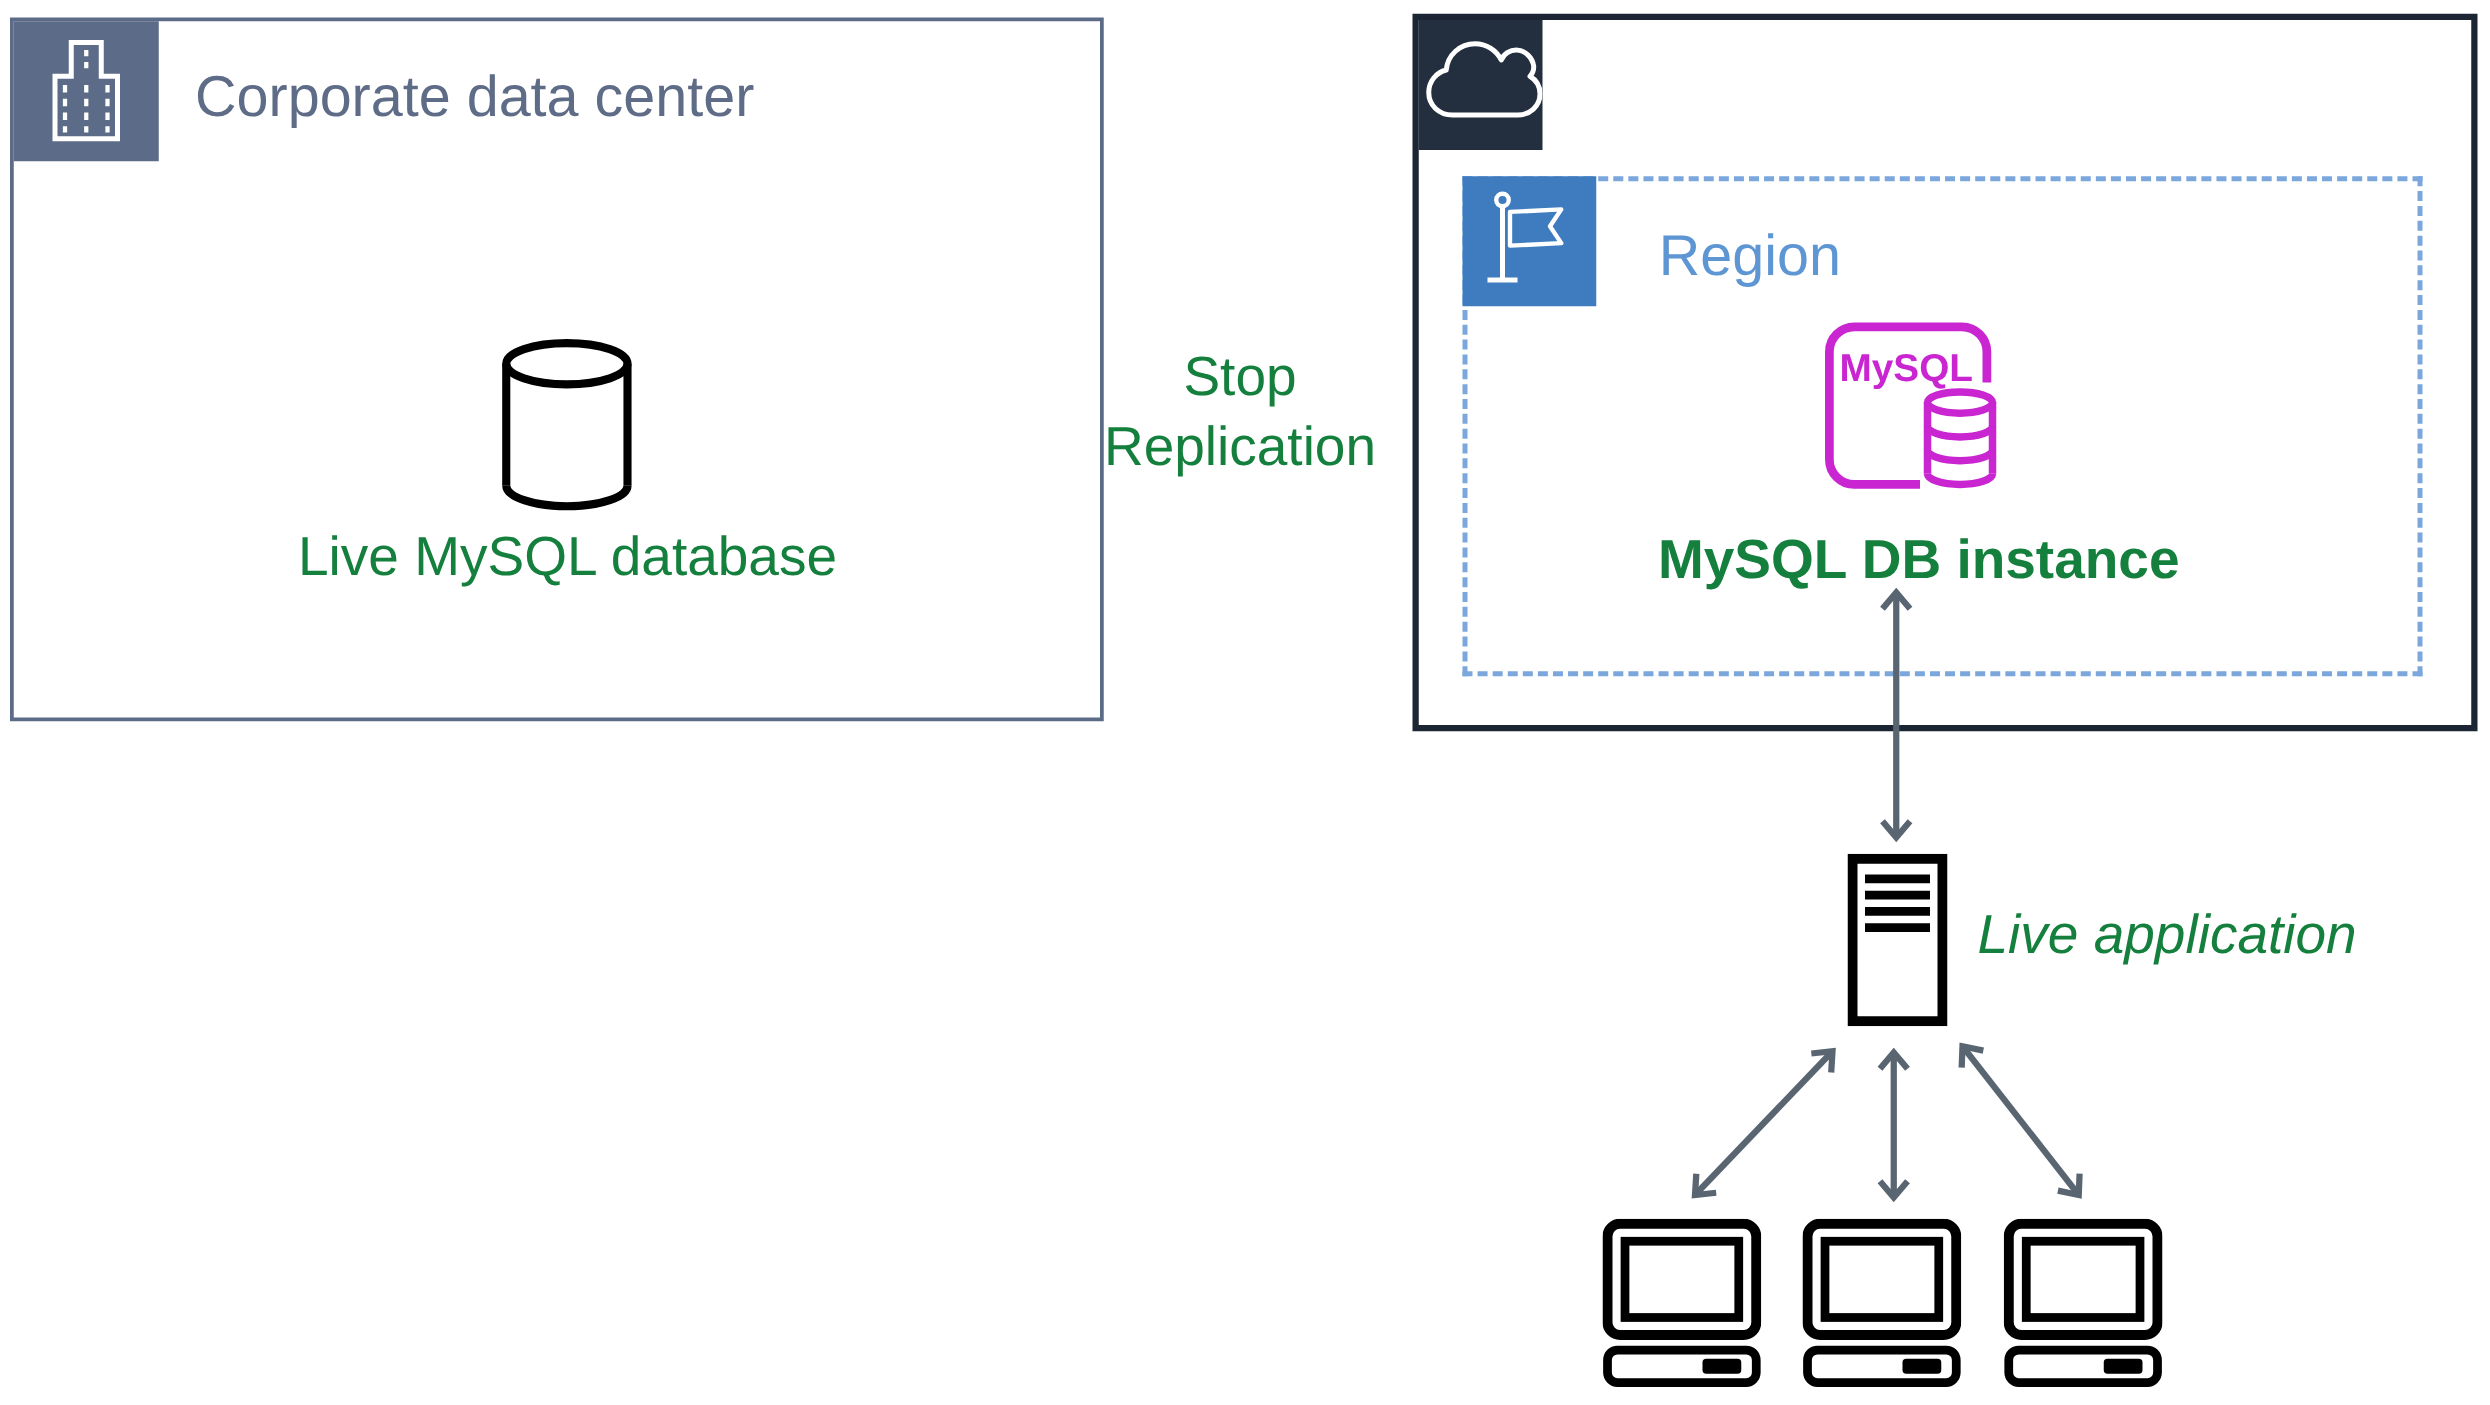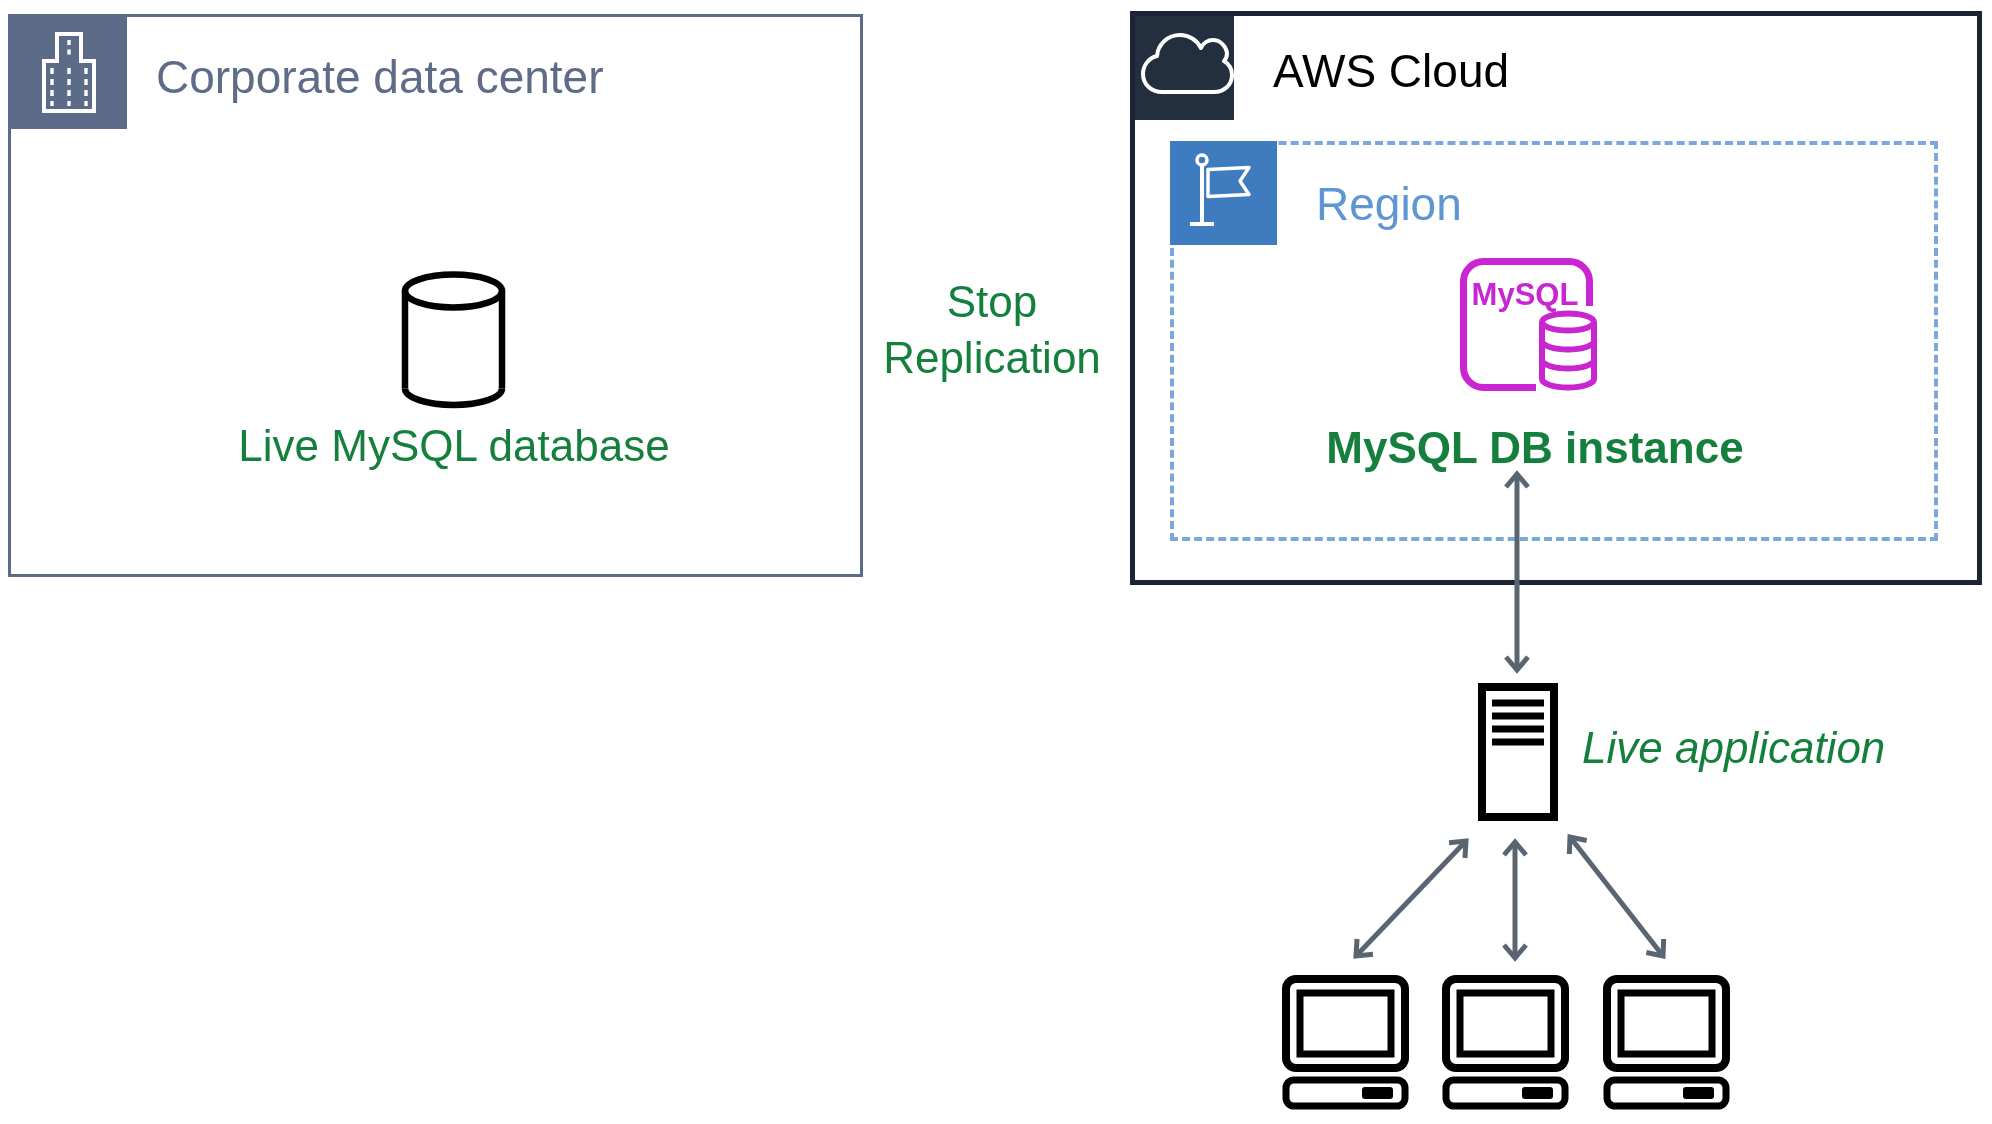--- a/index.html
+++ b/index.html
@@ -2,29 +2,29 @@
 <html><head>
 <meta charset="utf-8">
 <style>
   html,body{margin:0;padding:0;background:#fff;}
   #canvas{
     position:relative;width:1992px;height:1124px;background:#ffffff;overflow:hidden;
     font-family:"Liberation Sans","DejaVu Sans",sans-serif;
   }
   .abs{position:absolute;}
   
-  .corp-box{left:8px;top:14px;width:849px;height:557px;border:3px solid #5C6B87;background:#fff;}
+  .corp-box{left:8px;top:14px;width:849px;height:557px;border:3px solid #5C6B87;background:#fff;padding-left:20px;}
   .corp-header{left:0;top:0;width:116px;height:112px;background:#5C6B87;display:flex;align-items:center;justify-content:center;}
   .corp-title{left:145px;top:33px;font-size:46px;color:#5F6C87;white-space:nowrap;}
   .aws-box{left:1130px;top:11px;width:842px;height:564px;border:5px solid #1B2533;background:#fff;}
   .aws-header{left:0;top:0;width:99px;height:104px;background:#232F3E;display:flex;align-items:center;justify-content:center;}
   .aws-title{left:138px;top:28px;font-size:46px;color:#000;white-space:nowrap;}
   .region-box{left:35px;top:125px;width:760px;height:392px;border:4px solid #7BA7DC;border-style:dashed;background:transparent;}
   .region-header{left:-4px;top:-4px;width:107px;height:104px;background:#3E7CBF;display:flex;align-items:center;justify-content:center;}
-  .region-title{left:142px;top:32px;font-size:46px;color:#5E96D4;white-space:nowrap;}
+  .region-title{left:153px;top:32px;font-size:46px;color:#5E96D4;white-space:nowrap;}
   
   .lbl{color:#15803d;font-size:44px;line-height:1.27;}
   .center{text-align:center;}
   .db-label{left:143px;top:401px;width:600px;text-align:center;}
   .stop-label{left:832px;top:274px;width:320px;}
   .mysql-label{left:1235px;top:420px;width:600px;font-weight:bold;}
   .app-label{left:1582px;top:720px;white-space:nowrap;font-style:italic;}
   
   .cyl-icon{left:390px;top:253px;}
   .mysql-icon{left:1458px;top:256px;}
@@ -68,21 +68,20 @@
   <div class="abs aws-box">
     <div class="abs aws-header">
       <span>
         <svg width="99" height="104" viewBox="0 0 99 104">
           <path d="M27,76 C16,76 8,68 8,58 C8,49 14,42 22,40 C23,28 33,19 45,19
                    C54,19 62,24 66,32 C68,27 73,24 78,24 C85,24 91,30 92,37
                    C92,40 91,43 89,45 C94,48 97,53 97,59 C97,69 89,76 79,76 Z" fill="none" stroke="#fff" stroke-width="4" stroke-linejoin="round"></path>
         </svg>
       </span>
     </div>
-    <div class="abs aws-title">AWS Cloud</div>
 
     <div class="abs region-box">
       <div class="abs region-header">
         <span>
           <svg width="107" height="104" viewBox="0 0 107 104">
             <circle cx="32" cy="19" r="5" fill="none" stroke="#fff" stroke-width="3.5"></circle>
             <line x1="32" y1="24" x2="32" y2="83" stroke="#fff" stroke-width="4"></line>
             <line x1="20" y1="83" x2="44" y2="83" stroke="#fff" stroke-width="4"></line>
             <path d="M38,28.5 L79,26.5 L70,40 L79,53.5 L38,55.5 Z" fill="none" stroke="#fff" stroke-width="3.5" stroke-linejoin="round"></path>
           </svg>

